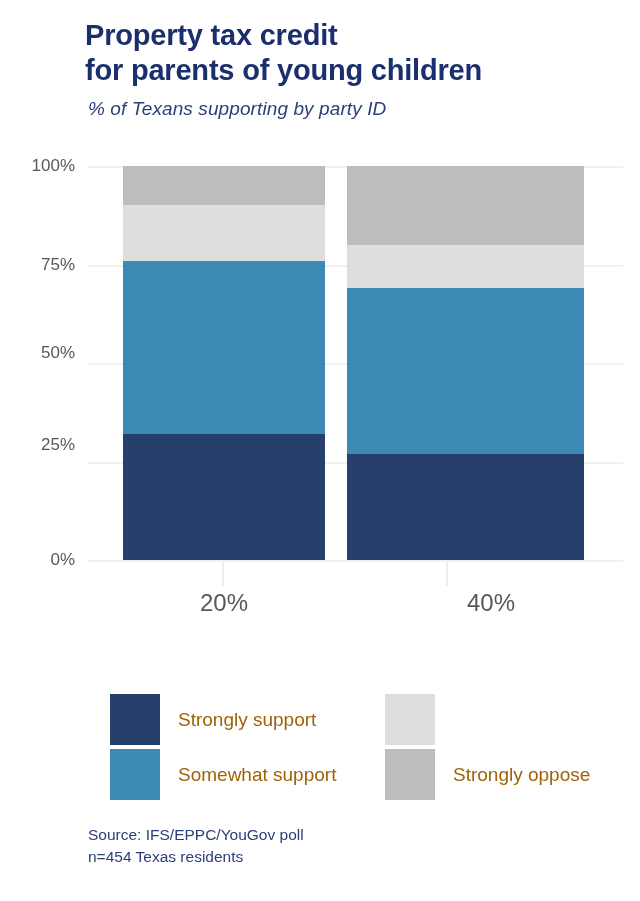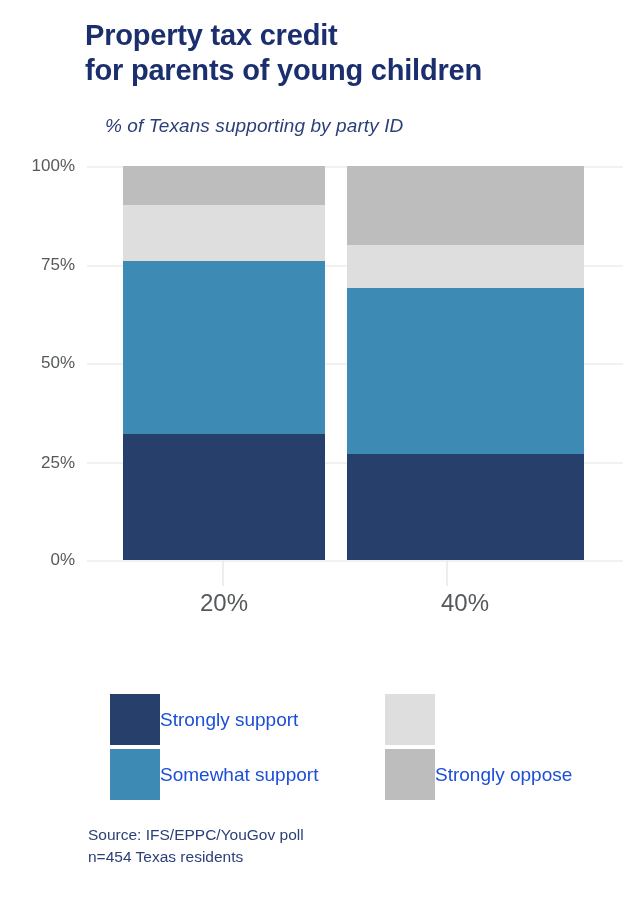--- a/index.html
+++ b/index.html
@@ -33,21 +33,21 @@
     margin: 0;
     padding: 18px 18px 0 85px;
     font-size: 29px;
     line-height: 1.22;
     font-weight: bold;
     color: #1b2f6e;
     letter-spacing: -0.2px;
   }
   .chart-title .line2 { display: block; }
   .chart-subtitle {
-    margin: 17px;
+    margin: 0;
     padding: 9px 18px 0 88px;
     font-size: 19px;
     font-style: italic;
     color: #2b3f78;
     letter-spacing: 0.1px;
   }
 
   
   .plot-wrap {
     position: absolute;
@@ -150,22 +150,23 @@
   .legend-item {
     display: flex;
     align-items: center;
   }
   .legend-swatch {
     width: 50px;
     height: 51px;
     flex: 0 0 auto;
   }
   .legend-label {
+    margin-left: 18px;
     font-size: 19px;
-    color: #1d4ed8;
+    color: #a16207;
     white-space: nowrap;
   }
 
   
   .source {
     position: absolute;
     left: 88px;
     top: 824px;
     font-size: 15.5px;
     line-height: 1.42;
@@ -190,22 +191,22 @@
 
     <div class="gridlines" id="gridlines">
         <div class="gridline" style="top: 394px;"></div>
         <div class="gridline" style="top: 295.5px;"></div>
         <div class="gridline" style="top: 197px;"></div>
         <div class="gridline" style="top: 98.5px;"></div>
         <div class="gridline" style="top: 0px;"></div>
       </div>
     <div class="ylabels" id="ylabels">
         <div class="ytick" style="top: 394px;">0%</div>
-        <div class="ytick" style="top: 297px;">25%</div>
-        <div class="ytick" style="top: 197px; margin-left: 48px;">50%</div>
+        <div class="ytick" style="top: 279px;">25%</div>
+        <div class="ytick" style="top: 187px; margin-left: 48px;">50%</div>
         <div class="ytick" style="top: 98.5px;">75%</div>
         <div class="ytick" style="top: 0px;">100%</div>
       </div>
 
     <div class="plot-area" id="plot-area">
         <div class="bar" style="left: 36px; width: 202px; height: 394px;">
           <div class="seg" title="Strongly support: 32%" style="height: 126.08px; bottom: 0px; background: rgb(39, 64, 107);"></div>
           <div class="seg" title="Somewhat support: 44%" style="height: 173.36px; bottom: 126.08px; background: rgb(61, 138, 180);"></div>
           <div class="seg" title="Somewhat oppose: 14%" style="height: 55.16px; bottom: 299.44px; background: rgb(222, 222, 222);"></div>
           <div class="seg" title="Strongly oppose: 10%" style="height: 39.4px; bottom: 354.6px; background: rgb(189, 189, 189);"></div>
@@ -214,21 +215,21 @@
           <div class="seg" title="Strongly support: 27%" style="height: 106.38px; bottom: 0px; background: rgb(39, 64, 107);"></div>
           <div class="seg" title="Somewhat support: 42%" style="height: 165.48px; bottom: 106.38px; background: rgb(61, 138, 180);"></div>
           <div class="seg" title="Somewhat oppose: 11%" style="height: 43.34px; bottom: 271.86px; background: rgb(222, 222, 222);"></div>
           <div class="seg" title="Strongly oppose: 20%" style="height: 78.8px; bottom: 315.2px; background: rgb(189, 189, 189);"></div>
         </div>
       </div>
 
     <div id="xticks">
         <div class="xtick-label" style="left: 224px;">20%</div>
         <div class="xtick-mark" style="left: 222px;"></div>
-        <div class="xtick-label" style="left: 465px;">40%</div>
+        <div class="xtick-label" style="left: 491px;">40%</div>
         <div class="xtick-mark" style="left: 446px;"></div>
       </div>
 
   </div>
 
   <div class="legend" id="legend">
       <div class="legend-item">
         <span class="legend-swatch" style="background: rgb(39, 64, 107);"></span>
         <span class="legend-label">Strongly support</span>
       </div>

